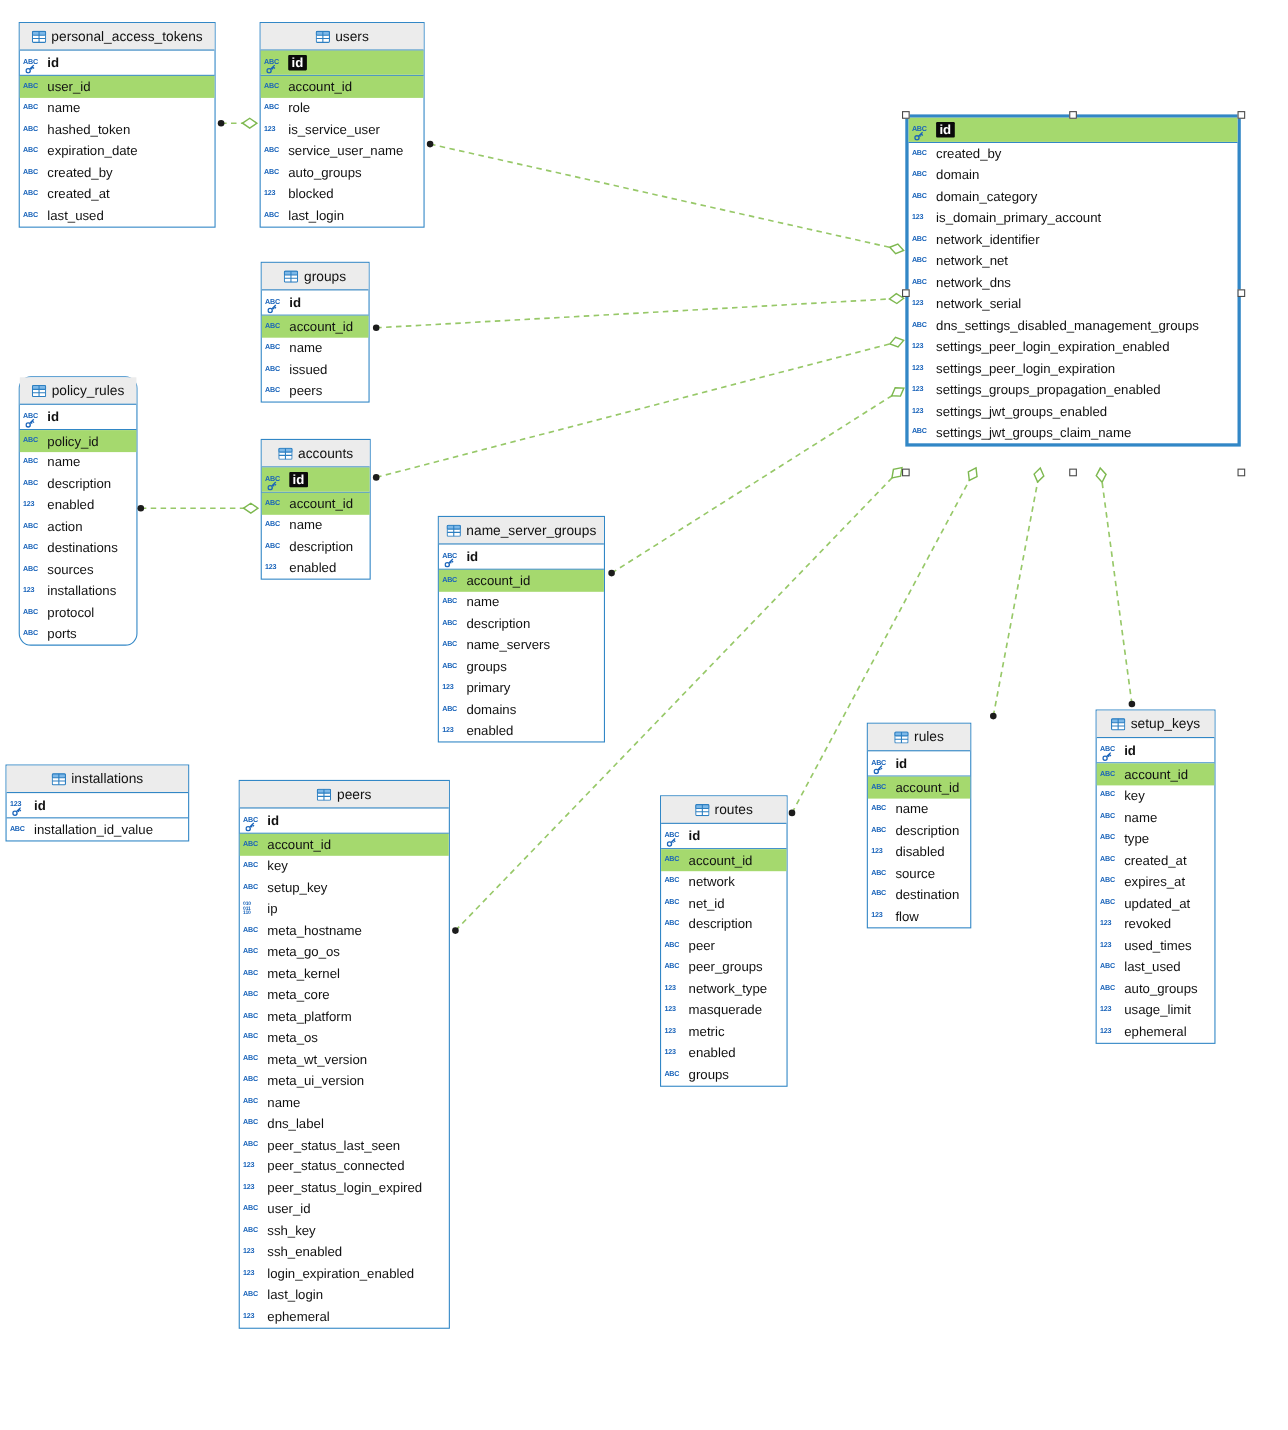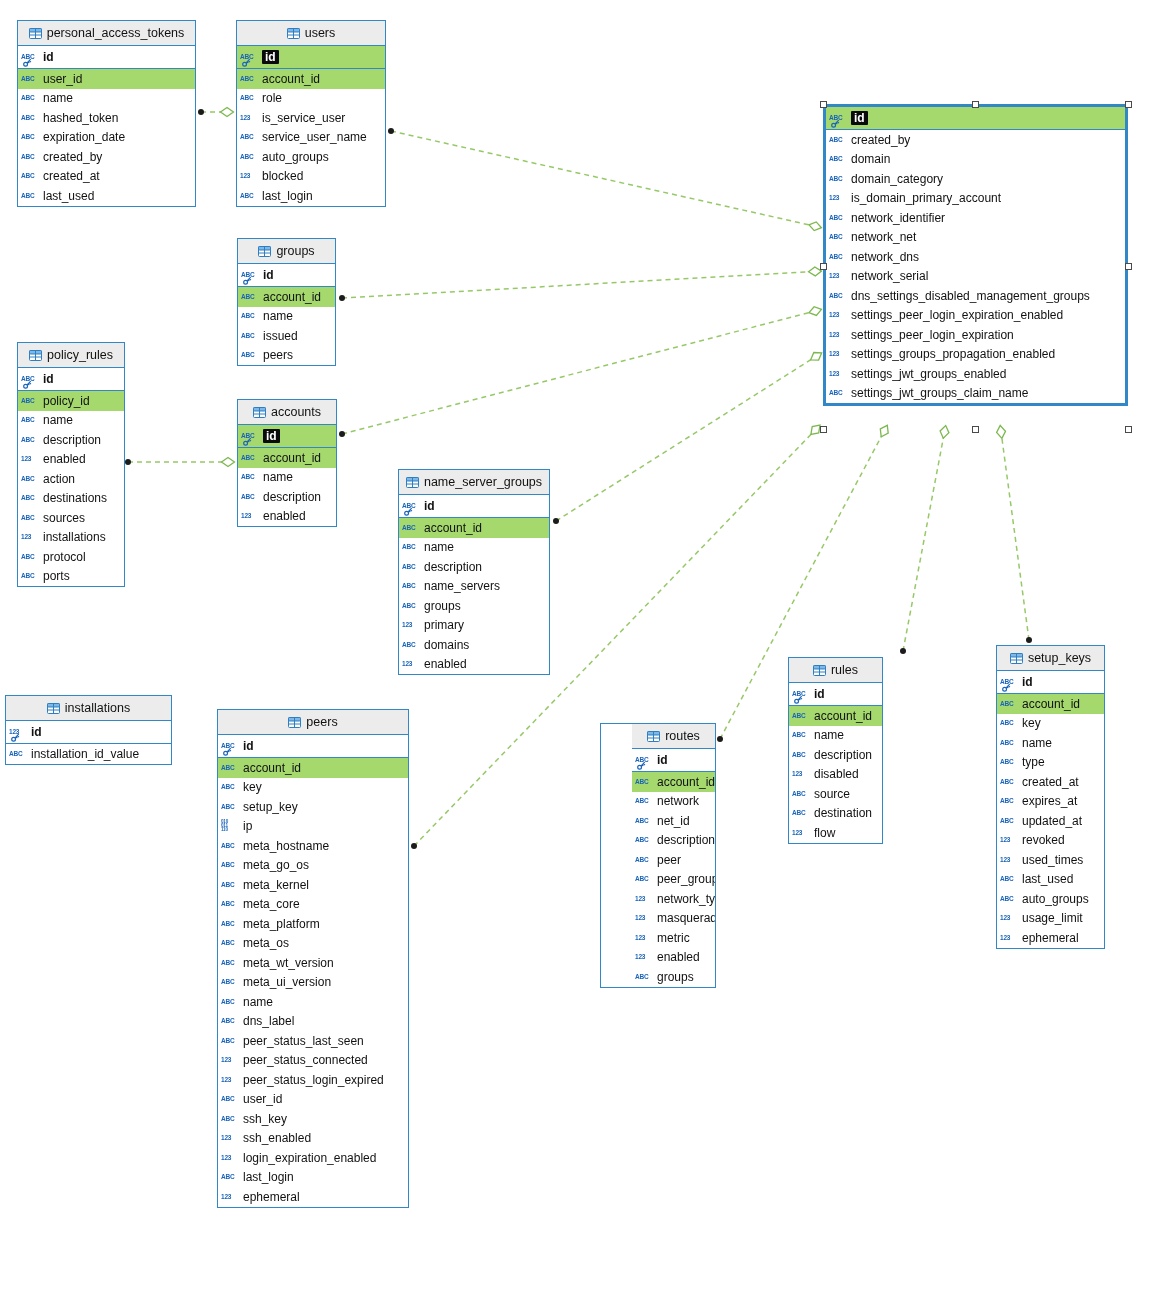--- a/index.html
+++ b/index.html
@@ -304,21 +304,21 @@
           <span class="clabel">issued</span>
         </div>
         <div class="row">
           <span class="cicon">
             <span class="abc-txt">ABC</span>
           </span>
           <span class="clabel">peers</span>
         </div>
       </div>
     </div>
-    <div class="table" style="left: 17px; top: 342px; width: 108px;">
+    <div class="table" style="left: 17px; top: 342px; width: 108px; border-radius: 11px;">
       <div class="hdr">
         <svg width="13" height="11" viewBox="0 0 13 11">
           <rect x="0.5" y="0.5" width="12" height="10" rx="1" fill="#ffffff" stroke="#2d7fc1"></rect>
           <rect x="0.5" y="0.5" width="12" height="3.5" rx="1" fill="#7db8e8" stroke="#2d7fc1"></rect>
           <line x1="6.5" y1="0.5" x2="6.5" y2="10.5" stroke="#2d7fc1"></line>
           <line x1="0.5" y1="7" x2="12.5" y2="7" stroke="#2d7fc1"></line>
         </svg>
         <span>policy_rules</span>
       </div>
       <div class="comp pk">
@@ -705,21 +705,21 @@
           <span class="clabel">last_login</span>
         </div>
         <div class="row">
           <span class="cicon">
             <span class="abc-txt">123</span>
           </span>
           <span class="clabel">ephemeral</span>
         </div>
       </div>
     </div>
-    <div class="table" style="left: 600px; top: 723px; width: 116px; padding-left: 31px;">
+    <div class="table" style="left: 600px; top: 723px; width: 116px;">
       <div class="hdr">
         <svg width="13" height="11" viewBox="0 0 13 11">
           <rect x="0.5" y="0.5" width="12" height="10" rx="1" fill="#ffffff" stroke="#2d7fc1"></rect>
           <rect x="0.5" y="0.5" width="12" height="3.5" rx="1" fill="#7db8e8" stroke="#2d7fc1"></rect>
           <line x1="6.5" y1="0.5" x2="6.5" y2="10.5" stroke="#2d7fc1"></line>
           <line x1="0.5" y1="7" x2="12.5" y2="7" stroke="#2d7fc1"></line>
         </svg>
         <span>routes</span>
       </div>
       <div class="comp pk">

